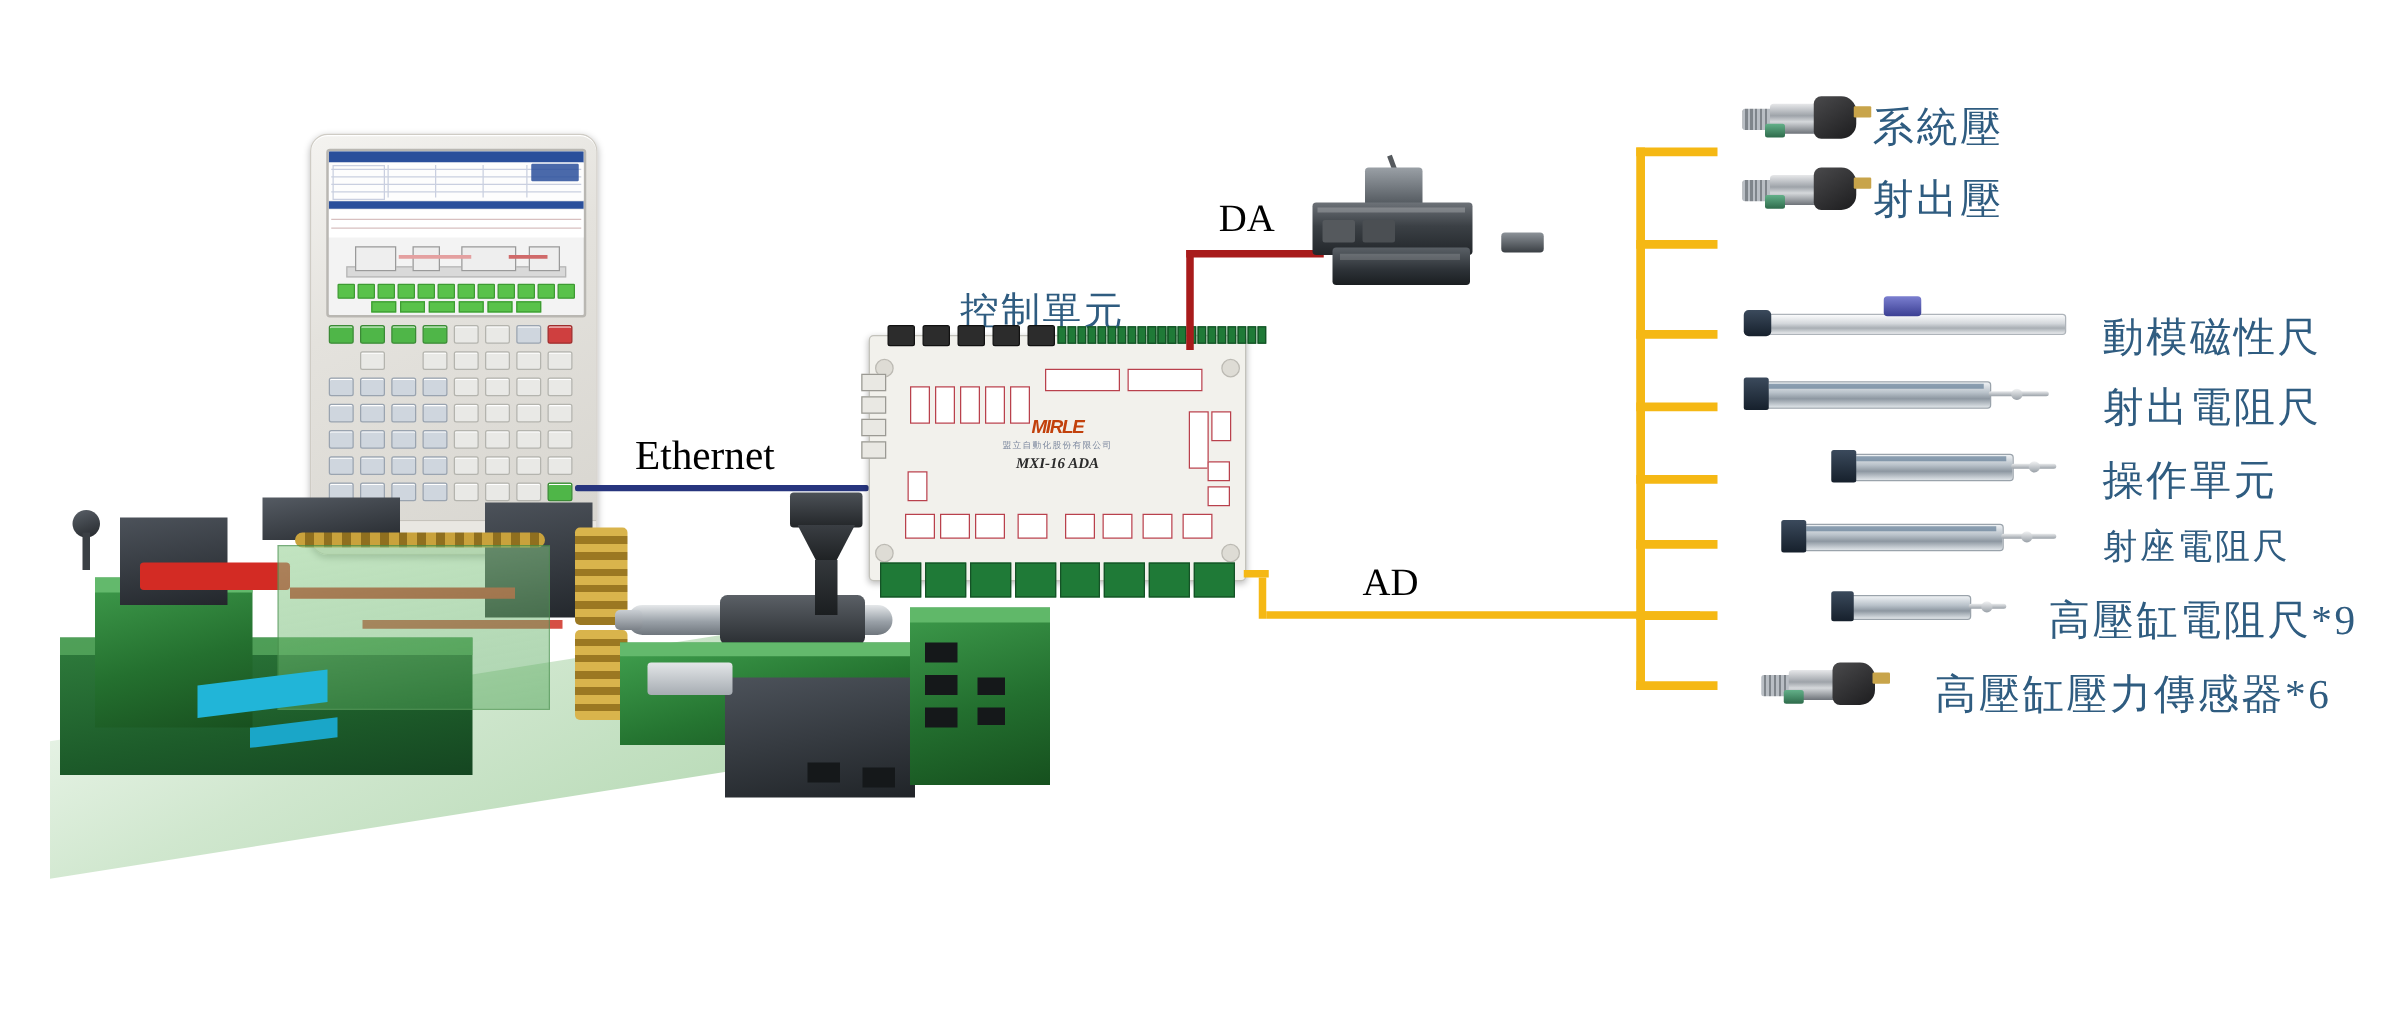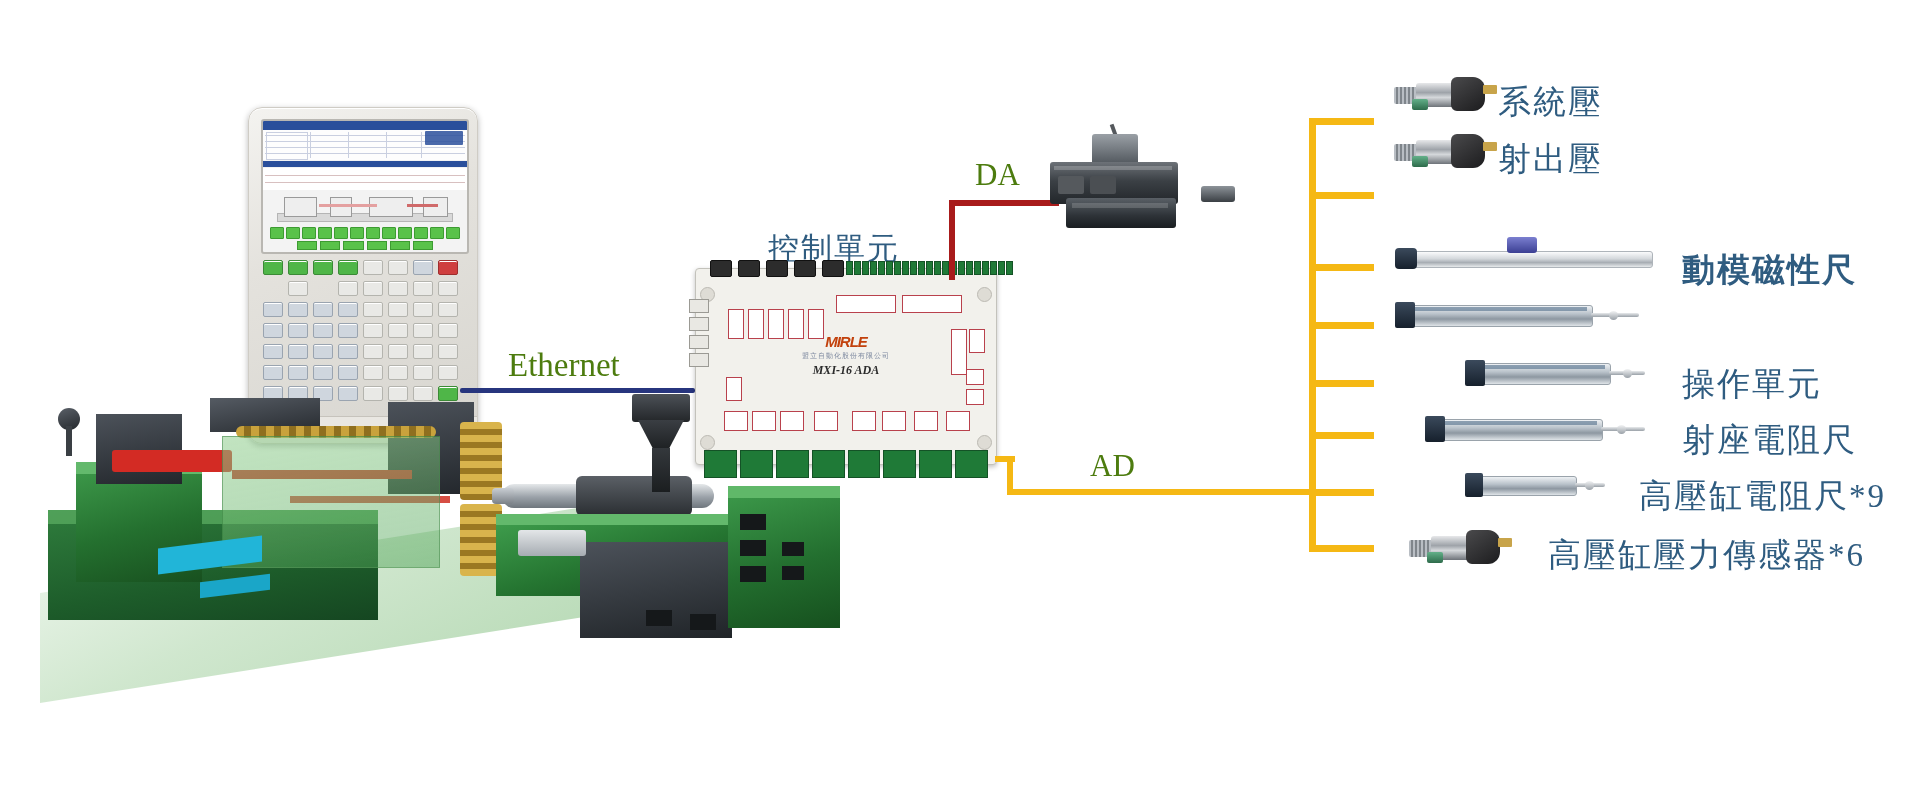--- a/index.html
+++ b/index.html
@@ -3,21 +3,21 @@
 <meta charset="utf-8">
 <style>
   html,body{margin:0;padding:0;background:#ffffff;}
   body{width:1920px;height:811px;overflow:hidden;
        font-family:"Liberation Serif","DejaVu Serif",serif;}
   #stage{position:relative;width:1920px;height:811px;background:#fff;}
 
   .lbl{position:absolute;color:#2a5578;white-space:nowrap;
        font-family:"Liberation Serif","DejaVu Serif",serif;}
   .cjk{color:#2f5c80;font-weight:400;letter-spacing:2px;}
-  .lat{color:#4d7c0f;font-weight:400;}
+  .lat{color:#000000;font-weight:400;}
 
   
   #hmi{position:absolute;left:248px;top:107px;width:228px;height:335px;
        border-radius:14px;background:linear-gradient(155deg,#f4f3f0 0%,#e4e2dd 38%,#d7d5cf 100%);
        box-shadow:0 2px 6px rgba(0,0,0,.28), inset 0 1px 0 #fff;
        border:1px solid #cfccc5;}
   #hmi .screen{position:absolute;left:12px;top:11px;width:204px;height:131px;
        background:#f3f3f3;border:2px solid #b9b7b2;border-radius:3px;overflow:hidden;}
   #hmi .scr-top{height:9px;background:#2a4f9b;}
   #hmi .scr-tbl{height:30px;background:#fdfdfd;position:relative;}
@@ -391,31 +391,32 @@
   <div class="lbl cjk" style="left:1498px;top:137px;font-size:33px;">射出壓</div>
 
   <div class="sensor ruler" style="left:1395px;top:244px;width:260px;height:28px;">
     <div class="rod" style="left:18px;top:7px;right:2px;height:15px;
          background:linear-gradient(180deg,#fafbfc 0%,#d4d8dc 45%,#a8aeb4 70%,#e7eaec 100%);
          border:1px solid #aeb4ba;"></div>
     <div class="endc" style="left:0px;top:4px;width:22px;height:21px;border-radius:4px;"></div>
     <div style="position:absolute;left:112px;top:-7px;width:30px;height:16px;border-radius:3px;
          background:linear-gradient(180deg,#7b7fd0,#3b3f93);"></div>
   </div>
-  <div class="lbl cjk" style="left:1682px;top:248px;font-size:33px;font-weight:bold;">動模磁性尺</div>
+  <div class="lbl cjk" style="left:1682px;top:248px;font-size:33px;">動模磁性尺</div>
 
   <div class="sensor ruler" style="left:1395px;top:300px;width:245px;height:30px;">
     <div class="rod" style="left:16px;top:5px;width:180px;height:20px;
          background:linear-gradient(180deg,#eef1f4 0%,#b9c2ca 40%,#8d97a1 65%,#dfe4e8 100%);
          border:1px solid #9aa3ab;"></div>
     <div style="position:absolute;left:20px;top:7px;width:172px;height:4px;background:#5a7690;opacity:.65;"></div>
     <div class="endc" style="left:0px;top:2px;width:20px;height:26px;"></div>
     <div class="shaft" style="left:196px;width:48px;"></div>
     <div class="knob" style="left:214px;"></div>
   </div>
+  <div class="lbl cjk" style="left:1682px;top:304px;font-size:33px;">射出電阻尺</div>
 
   <div class="sensor ruler" style="left:1465px;top:358px;width:180px;height:30px;">
     <div class="rod" style="left:16px;top:5px;width:128px;height:20px;
          background:linear-gradient(180deg,#eef1f4 0%,#b9c2ca 40%,#8d97a1 65%,#dfe4e8 100%);
          border:1px solid #9aa3ab;"></div>
     <div style="position:absolute;left:20px;top:7px;width:120px;height:4px;background:#5a7690;opacity:.65;"></div>
     <div class="endc" style="left:0px;top:2px;width:20px;height:26px;"></div>
     <div class="shaft" style="left:144px;width:36px;"></div>
     <div class="knob" style="left:158px;"></div>
   </div>
@@ -423,21 +424,21 @@
 
   <div class="sensor ruler" style="left:1425px;top:414px;width:220px;height:30px;">
     <div class="rod" style="left:16px;top:5px;width:160px;height:20px;
          background:linear-gradient(180deg,#eef1f4 0%,#b9c2ca 40%,#8d97a1 65%,#dfe4e8 100%);
          border:1px solid #9aa3ab;"></div>
     <div style="position:absolute;left:20px;top:7px;width:152px;height:4px;background:#5a7690;opacity:.65;"></div>
     <div class="endc" style="left:0px;top:2px;width:20px;height:26px;"></div>
     <div class="shaft" style="left:176px;width:44px;"></div>
     <div class="knob" style="left:192px;"></div>
   </div>
-  <div class="lbl cjk" style="left:1682px;top:418px;font-size:33px;">射座電阻尺</div>
+  <div class="lbl cjk" style="left:1682px;top:418px;font-size:28px;">射座電阻尺</div>
 
   <div class="sensor ruler" style="left:1465px;top:470px;width:140px;height:30px;">
     <div class="rod" style="left:14px;top:6px;width:96px;height:18px;
          background:linear-gradient(180deg,#eef1f4 0%,#b9c2ca 40%,#8d97a1 65%,#dfe4e8 100%);
          border:1px solid #9aa3ab;"></div>
     <div class="endc" style="left:0px;top:3px;width:18px;height:24px;"></div>
     <div class="shaft" style="left:110px;width:30px;"></div>
     <div class="knob" style="left:120px;"></div>
   </div>
   <div class="lbl cjk" style="left:1639px;top:474px;font-size:33px;">高壓缸電阻尺*9</div>

